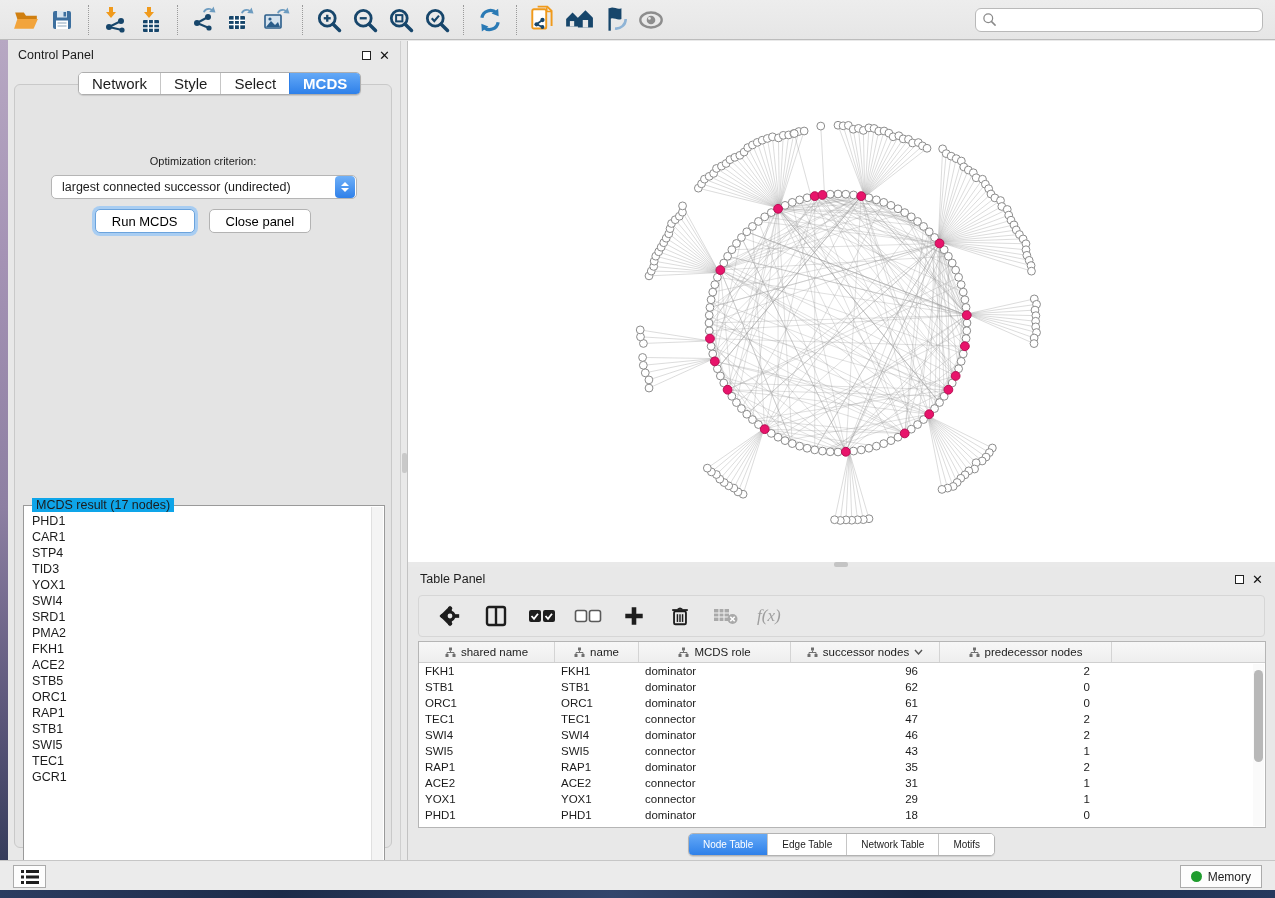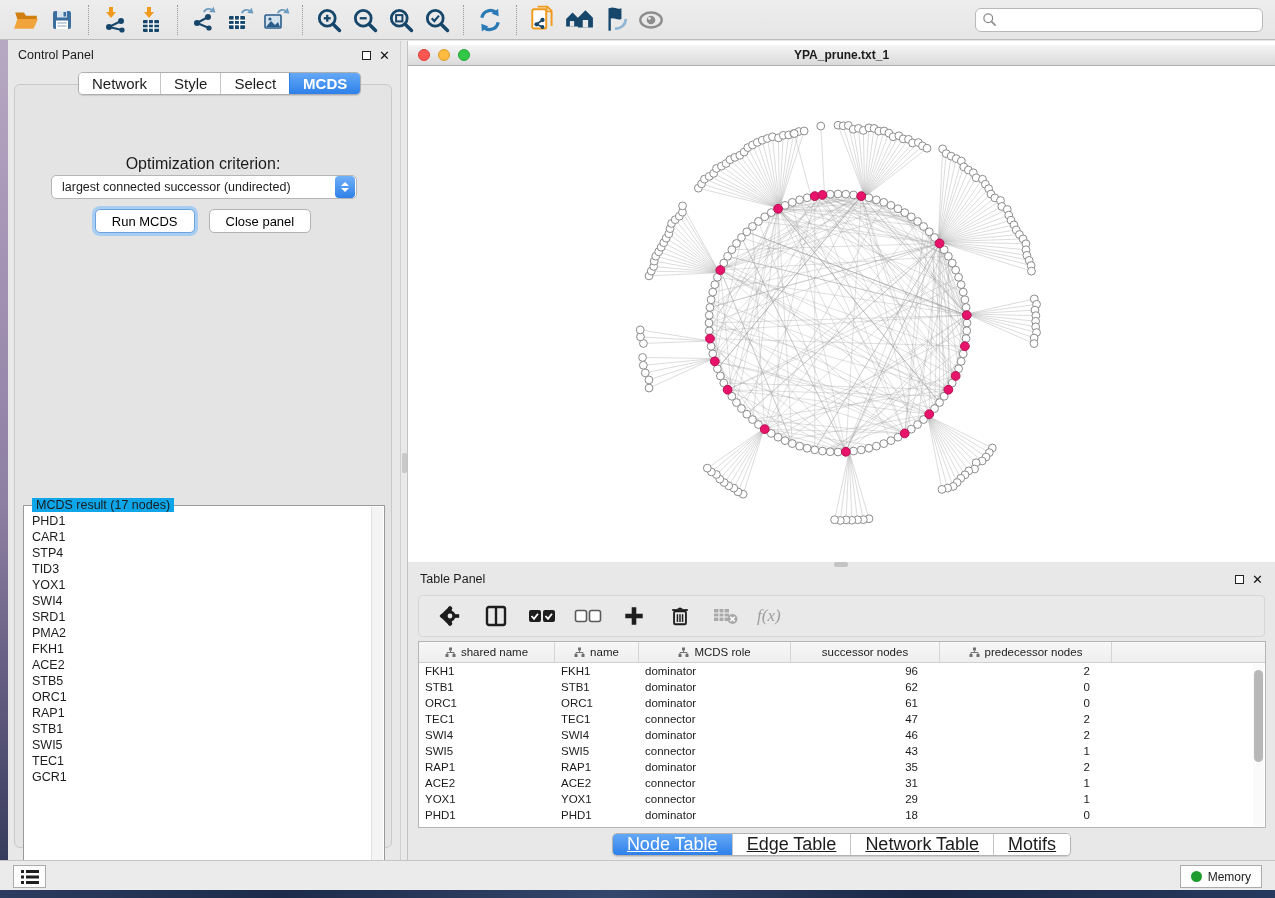--- a/index.html
+++ b/index.html
@@ -36,21 +36,21 @@
   .cp-inner { position:absolute; left:6px; top:43px; width:378px; height:764px;
     background:#e4e4e4; border:1px solid #c9c9c9; border-radius:6px; }
   .cp-tabs { position:absolute; left:70px; top:31px; height:23px; display:flex; z-index:5;
     border:1px solid #aeaeae; border-radius:5px; overflow:hidden; background:#fff;
     box-shadow:0 1px 1px rgba(0,0,0,0.12); }
   .cp-tab { padding:0 13px; display:flex; align-items:center; font-size:15px;
     border-left:1px solid #c6c6c6; background:#fff; cursor:default; }
   .cp-tab:first-child { border-left:none; }
   .cp-tab.active { background:linear-gradient(#64a9f7,#2e80e9); color:#fff;
     border-left-color:#2e80e9; font-weight:bold; }
-  .opt-label { position:absolute; left:0; right:0; top:70px; text-align:center; font-size:16px; }
+  .opt-label { position:absolute; left:0; right:0; top:70px; text-align:center; font-size:11px; }
   .criterion { position:absolute; left:36px; top:90px; width:306px; height:24px; background:#fff;
     border:1px solid #b5b5b5; border-radius:5px; display:flex; align-items:center; }
   .criterion .val { flex:1; padding-left:10px; font-size:12.5px; white-space:nowrap; }
   .stepper { width:20px; height:22px; margin-right:1px; border-radius:4px;
     background:linear-gradient(#6fb0f8,#2f80e9); display:flex; flex-direction:column;
     align-items:center; justify-content:center; gap:2px; }
   .stepper i { width:0; height:0; border-left:4px solid transparent; border-right:4px solid transparent; }
   .stepper .up { border-bottom:4px solid #fff; }
   .stepper .dn { border-top:4px solid #fff; }
   .cp-buttons { position:absolute; left:0; right:0; top:124px; display:flex; justify-content:center; gap:14px;align-items:flex-end; }
@@ -102,22 +102,22 @@
   .th { display:flex; align-items:center; justify-content:center; gap:5px; font-size:11.5px;
     border-right:1px solid #d4d4d4; position:relative; }
   .trow { display:flex; height:16px; align-items:center; }
   .td { font-size:11.5px; padding:0 6px; white-space:nowrap; overflow:hidden; }
   .td.num { text-align:right; }
   .tbl-scroll { position:absolute; top:22px; right:1px; bottom:1px; width:11px; background:#fafafa; }
   .tbl-thumb { position:absolute; top:6px; right:1px; width:9px; height:92px; background:#b8b8b8; border-radius:5px; }
   .bottom-tabs { position:absolute; left:0; right:0; top:266px; display:flex; justify-content:center; }
   .bt-group { display:flex; border:1px solid #b3b3b3; border-radius:5px; overflow:hidden;
     background:#fff; box-shadow:0 1px 1px rgba(0,0,0,0.12); height:23px; }
-  .bt-tab { padding:0 14px; display:flex; align-items:center; font-size:18px; background:#fff;
-    border-left:1px solid #c6c6c6;text-decoration:underline; }
+  .bt-tab { padding:0 14px; display:flex; align-items:center; font-size:10px; background:#fff;
+    border-left:1px solid #c6c6c6; }
   .bt-tab:first-child { border-left:none; }
   .bt-tab.active { background:linear-gradient(#64a9f7,#2e80e9); color:#fff; border-left-color:#2e80e9; }
 
   
   .status-bar { position:absolute; left:0px; top:860px; width:1275px; height:30px;
     background:#ebebeb; border-top:1px solid #c6c6c6; }
   .list-btn { position:absolute; left:13px; top:4px; width:33px; height:23px; background:#fdfdfd;
     border:1px solid #ababab; display:flex; align-items:center; justify-content:center; }
   .memory-btn { position:absolute; right:13px; top:4px; height:23px; background:#fdfdfd;
     border:1px solid #ababab; display:flex; align-items:center; gap:6px; padding:0 10px; font-size:12px; }
@@ -333,28 +333,20 @@
       <div class="result-scroll"></div>
     </div>
   </div>
 </div>
 
 <div class="v-split">
     <div class="v-grip"></div>
   </div>
 
 <div class="net-panel">
-  <div class="net-titlebar">
-    <span class="net-title">YPA_prune.txt_1</span>
-    <span class="lights">
-      <span class="light r"></span>
-      <span class="light y"></span>
-      <span class="light g"></span>
-    </span>
-  </div>
   <div class="net-canvas">
     <svg id="net-svg" width="867" height="497">
         <line x1="312.3649198670204" y1="204.05674809659436" x2="384.2559695715129" y2="377.6170953064185" stroke="#9b9b9b" stroke-width="0.7" stroke-opacity="0.45"></line>
         <line x1="312.3649198670204" y1="204.05674809659436" x2="531.5466689985674" y2="336.5567345690821" stroke="#9b9b9b" stroke-width="0.7" stroke-opacity="0.45"></line>
         <line x1="312.3649198670204" y1="204.05674809659436" x2="482.9432519034056" y2="139.36491986702038" stroke="#9b9b9b" stroke-width="0.7" stroke-opacity="0.45"></line>
         <line x1="312.3649198670204" y1="204.05674809659436" x2="468.3778939473212" y2="133.8410082203976" stroke="#9b9b9b" stroke-width="0.7" stroke-opacity="0.45"></line>
         <line x1="312.3649198670204" y1="204.05674809659436" x2="453.25289987799385" y2="130.1130320038185" stroke="#9b9b9b" stroke-width="0.7" stroke-opacity="0.45"></line>
         <line x1="312.3649198670204" y1="204.05674809659436" x2="430" y2="128" stroke="#9b9b9b" stroke-width="0.7" stroke-opacity="0.45"></line>
         <line x1="312.3649198670204" y1="204.05674809659436" x2="496.73657802891773" y2="146.60421587311328" stroke="#9b9b9b" stroke-width="0.7" stroke-opacity="0.45"></line>
         <line x1="312.3649198670204" y1="204.05674809659436" x2="536.1649187002816" y2="330.2803523283191" stroke="#9b9b9b" stroke-width="0.7" stroke-opacity="0.45"></line>
@@ -1038,21 +1030,21 @@
         </div>
         <div class="th" style="width: 152px;">
           <svg class="hdr-tree" width="11" height="11" viewBox="0 0 11 11">
             <rect x="4" y="0.5" width="3" height="3" fill="#6f6f6f"></rect>
             <rect x="0.5" y="7" width="3" height="3" fill="#6f6f6f"></rect>
             <rect x="7.5" y="7" width="3" height="3" fill="#6f6f6f"></rect>
             <path d="M5.5 3.5 v2 M2 7 v-1.5 h7 V7" fill="none" stroke="#6f6f6f" stroke-width="1"></path>
           </svg>
           <span>MCDS role</span>
         </div>
-        <div class="th" style="width: 149px; flex-direction: column;">
+        <div class="th" style="width: 149px;">
           <svg class="hdr-tree" width="11" height="11" viewBox="0 0 11 11">
             <rect x="4" y="0.5" width="3" height="3" fill="#6f6f6f"></rect>
             <rect x="0.5" y="7" width="3" height="3" fill="#6f6f6f"></rect>
             <rect x="7.5" y="7" width="3" height="3" fill="#6f6f6f"></rect>
             <path d="M5.5 3.5 v2 M2 7 v-1.5 h7 V7" fill="none" stroke="#6f6f6f" stroke-width="1"></path>
           </svg>
           <span>successor nodes</span>
           <svg class="hdr-sort" viewBox="0 0 9 6">
             <path d="M1 1 l3.5 4 L8 1" fill="none" stroke="#555" stroke-width="1.4"></path>
           </svg>

